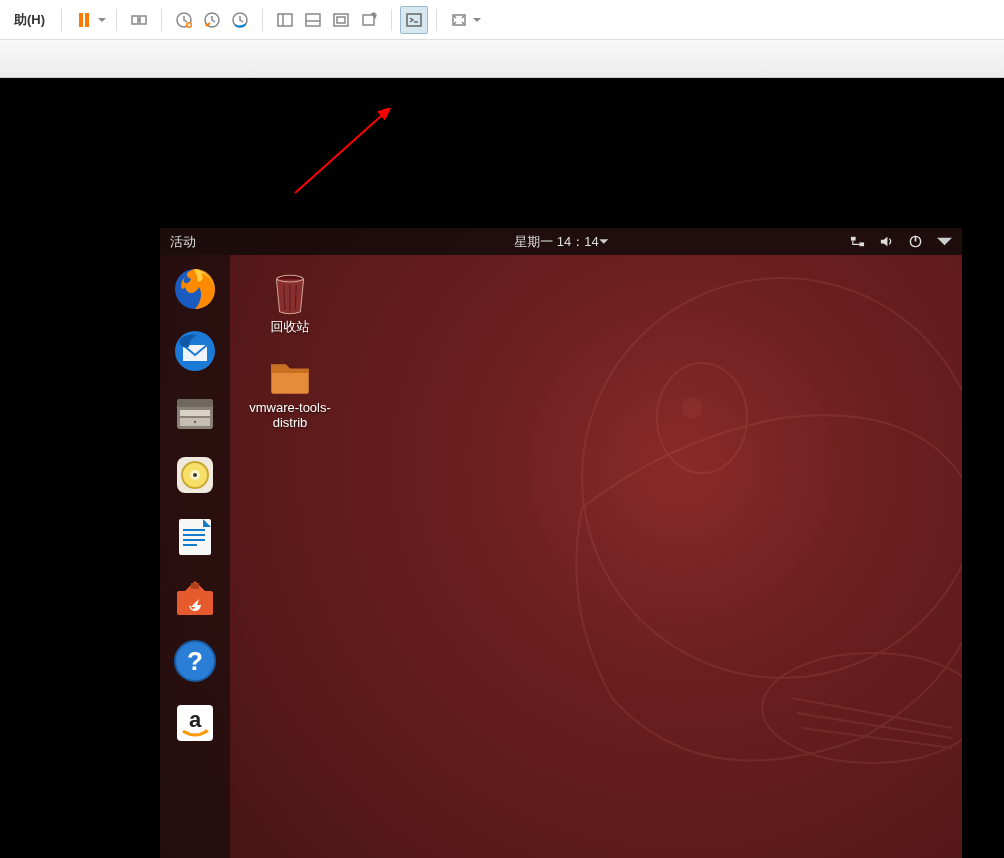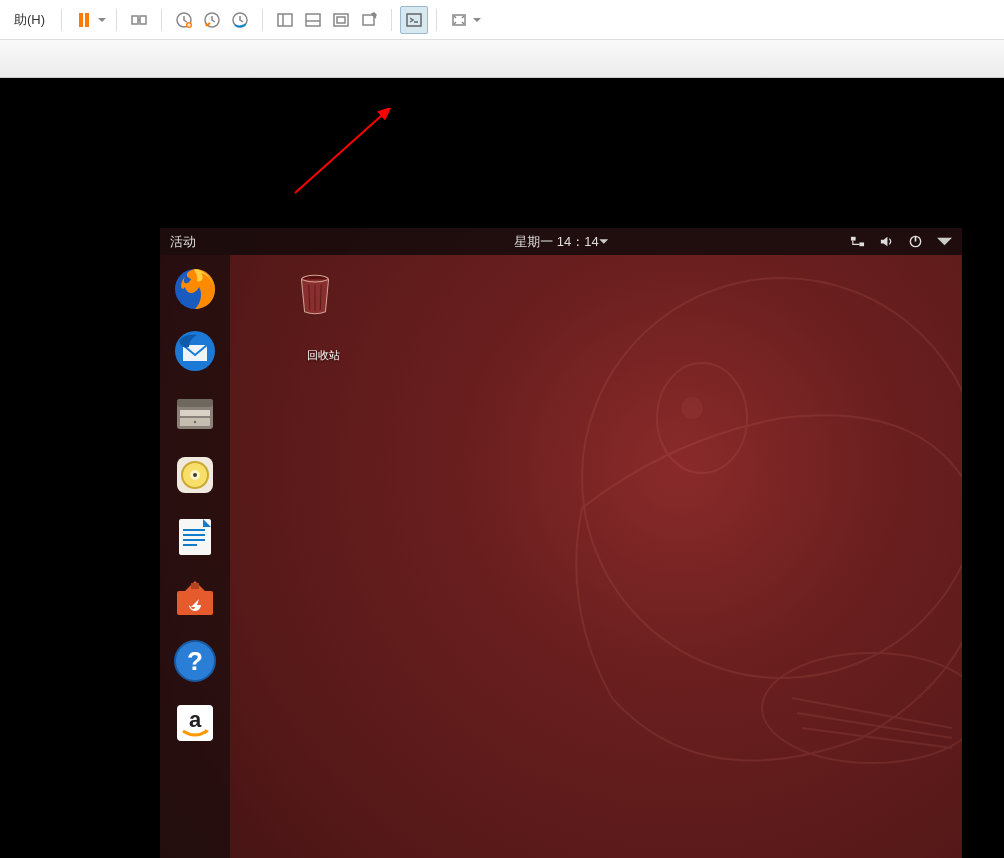--- a/index.html
+++ b/index.html
@@ -1,17 +1,17 @@
 <!DOCTYPE html>
 <html><head>
 <meta charset="utf-8">
 <style>
 * { margin: 0; padding: 0; box-sizing: border-box; }
 body { width: 1004px; height: 858px; font-family: "Microsoft YaHei", Arial, sans-serif; overflow: hidden; background: #fff; position: relative; }
-.host-toolbar { height: 40px; background: #fff; display: flex; align-items: center; padding: 16px 6px; gap: 0; border-bottom: 1px solid #ddd; }
+.host-toolbar { height: 40px; background: #fff; display: flex; align-items: center; padding: 16px 6px; gap: 0; border-bottom: 1px solid #ddd; font-weight: bold; }
 .host-toolbar .menu-label { font-size: 13px; color: #333; padding: 0 8px; }
 .tb-sep { width: 1px; height: 22px; background: #ddd; margin: 0 8px; }
 .tb-btn { width: 28px; height: 28px; display: flex; align-items: center; justify-content: center; cursor: pointer; border-radius: 2px; }
 .tb-btn.active { background: #d8e8f0; border: 1px solid #9bb8cc; }
 .tb-btn svg { width: 18px; height: 18px; }
 .dropdown-caret { width: 12px; display: flex; align-items: center; justify-content: center; margin-left: -2px; }
 .spacer-bar { height: 38px; background: linear-gradient(#f9f9f9, #ececec); border-bottom: 1px solid #ccc; }
 .black-area { height: 780px; background: #000; position: relative; }
 .vm-screen { position: absolute; left: 160px; top: 150px; width: 802px; height: 679px; background: radial-gradient(circle at 65% 35%, #8a2a2a 0%, #6b1f1f 30%, #551818 70%, #3f1212 100%); overflow: hidden; }
 .beaver-outline { position: absolute; right: -100px; top: 30px; width: 640px; height: 560px; opacity: 0.15; }
@@ -19,21 +19,21 @@
 .ubuntu-topbar .activities { flex: 0 0 auto; cursor: pointer; }
 .ubuntu-topbar .clock { position: absolute; left: 50%; transform: translateX(-50%); display: flex; align-items: center; cursor: pointer; }
 .ubuntu-topbar .sys-icons { margin-left: auto; display: flex; align-items: center; gap: 14px; }
 .sys-icons svg { width: 15px; height: 15px; fill: #ddd; }
 .dock { position: absolute; left: 0; top: 27px; bottom: 0; width: 70px; background: rgba(20,10,10,0.65); display: flex; flex-direction: column; align-items: center; padding: 10px 4px; gap: 14px; }
 .dock-icon { width: 48px; height: 48px; display: flex; align-items: center; justify-content: center; cursor: pointer; border-radius: 6px; }
 .dock-icon.apps { margin-top: auto; width: 48px; height: 48px; }
 .apps-grid { display: grid; grid-template-columns: repeat(3, 7px); grid-template-rows: repeat(3, 7px); gap: 5px; }
 .apps-grid span { background: #eee; border-radius: 50%; }
 .desktop-icons { position: absolute; left: 80px; top: 40px; display: flex; flex-direction: column; gap: 14px; }
-.desktop-icon { width: 100px; display: flex; flex-direction: column; align-items: flex-end; text-align: center; color: #fff; font-size: 11px; cursor: pointer; text-shadow: 0 1px 2px rgba(0,0,0,0.6); gap: 30px; }
+.desktop-icon { width: 100px; display: flex; flex-direction: column; align-items: center; text-align: center; color: #fff; font-size: 13px; cursor: pointer; text-shadow: 0 1px 2px rgba(0,0,0,0.6); }
 .desktop-icon .icon-body { width: 50px; height: 50px; display: flex; align-items: center; justify-content: center; }
 .arrow { position: absolute; left: 290px; top: 30px; pointer-events: none; }
 </style>
 </head>
 <body>
 
 <div class="host-toolbar">
   <span class="menu-label">助(H)</span>
   <div class="tb-sep"></div>
 
@@ -281,15 +281,24 @@
               <ellipse cx="24" cy="11" rx="13" ry="4" fill="#5a1010" stroke="#cfa393"></ellipse>
               <path d="M11 11 L14 42 Q24 46 34 42 L37 11" fill="#8a2f2f" stroke="#cfa393"></path>
               <path d="M11 11 Q24 16 37 11" fill="none" stroke="#cfa393"></path>
               <line x1="18" y1="16" x2="19" y2="40" stroke="#5d1a1a"></line>
               <line x1="24" y1="16" x2="24" y2="41" stroke="#5d1a1a"></line>
               <line x1="30" y1="16" x2="29" y2="40" stroke="#5d1a1a"></line>
             </svg>
         </div>
         <span>回收站</span>
       </div>
+      <div class="desktop-icon">
+        <div class="icon-body">
+          <svg viewBox="0 0 48 48">
+              <path d="M6 14 h14 l4 4 h18 v22 a2 2 0 0 1 -2 2 h-32 a2 2 0 0 1 -2 -2 z" fill="#e48c3a"></path>
+              <path d="M6 14 h14 l4 4 h18 v4 h-36 z" fill="#c96f22"></path>
+            </svg>
+        </div>
+        <span>vmware-tools-distrib</span>
+      </div>
     </div>
   </div>
 </div>
 
 </body></html>

